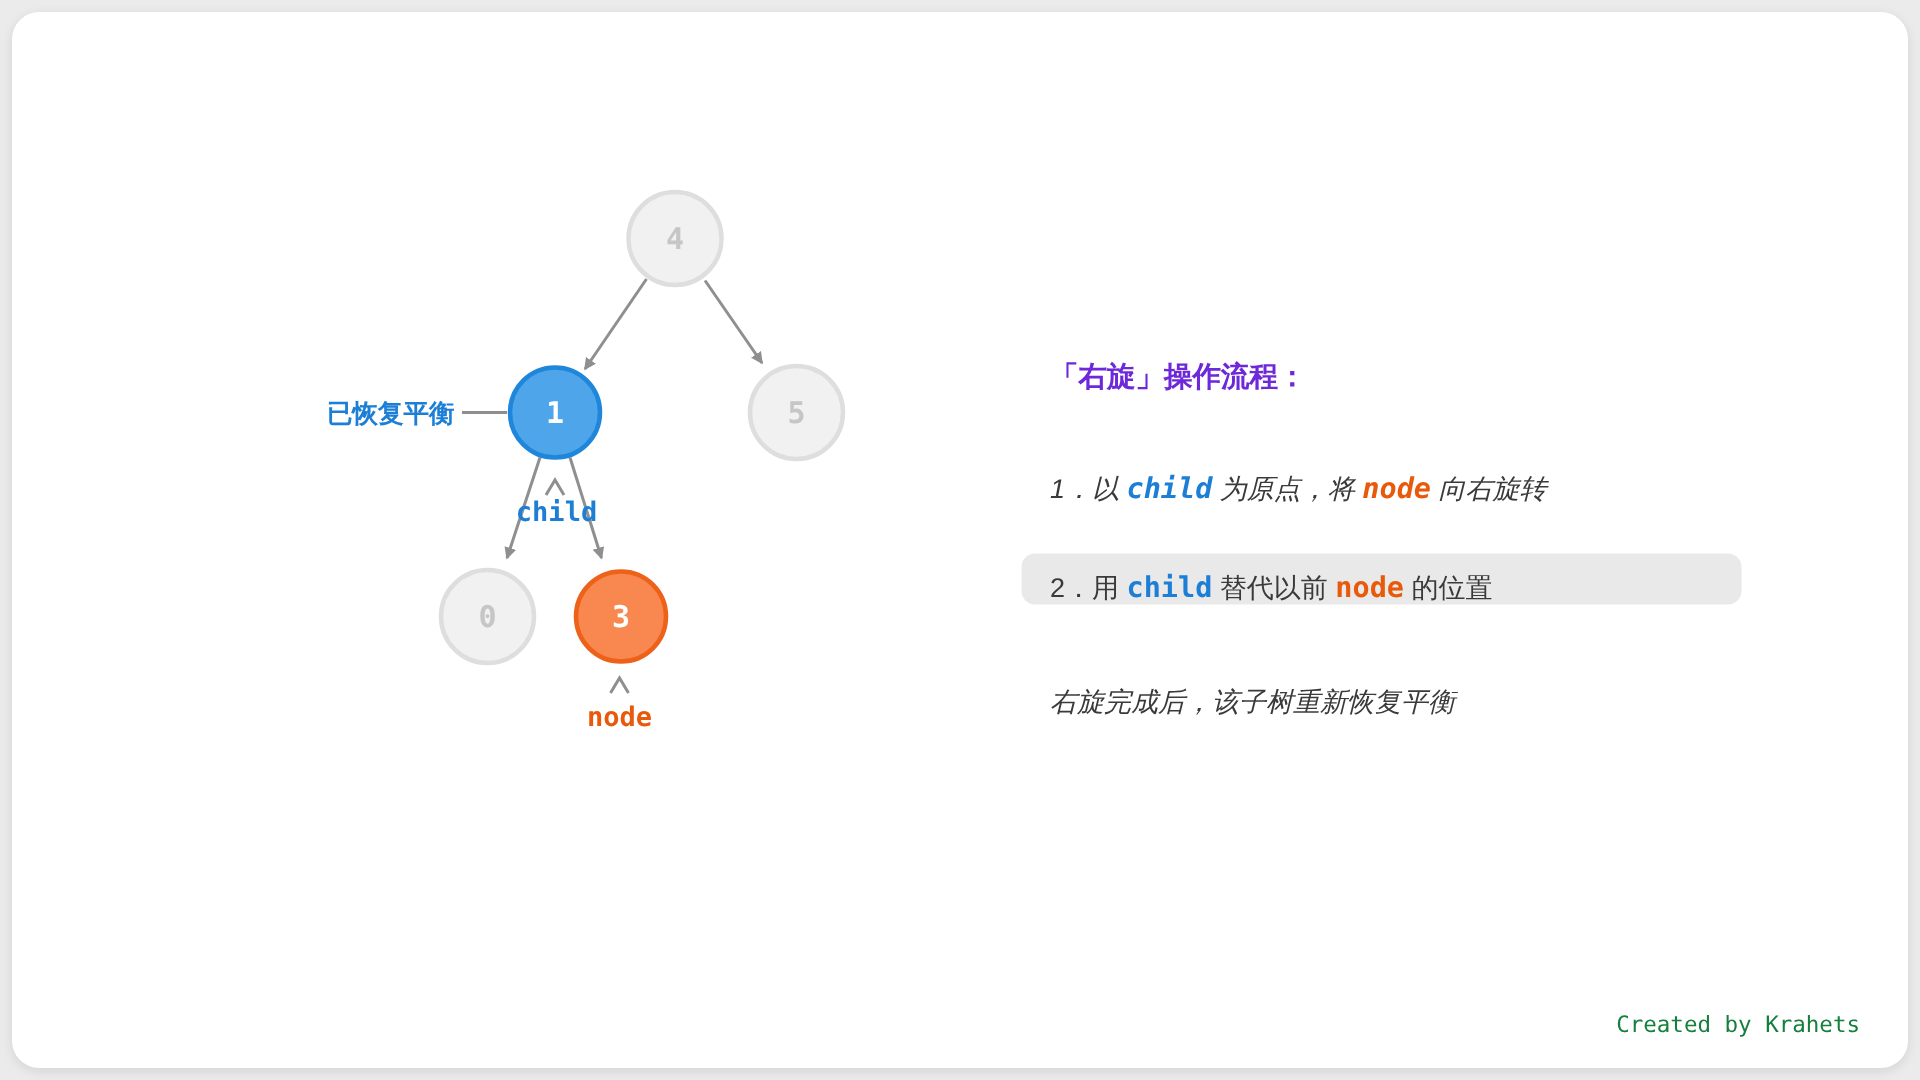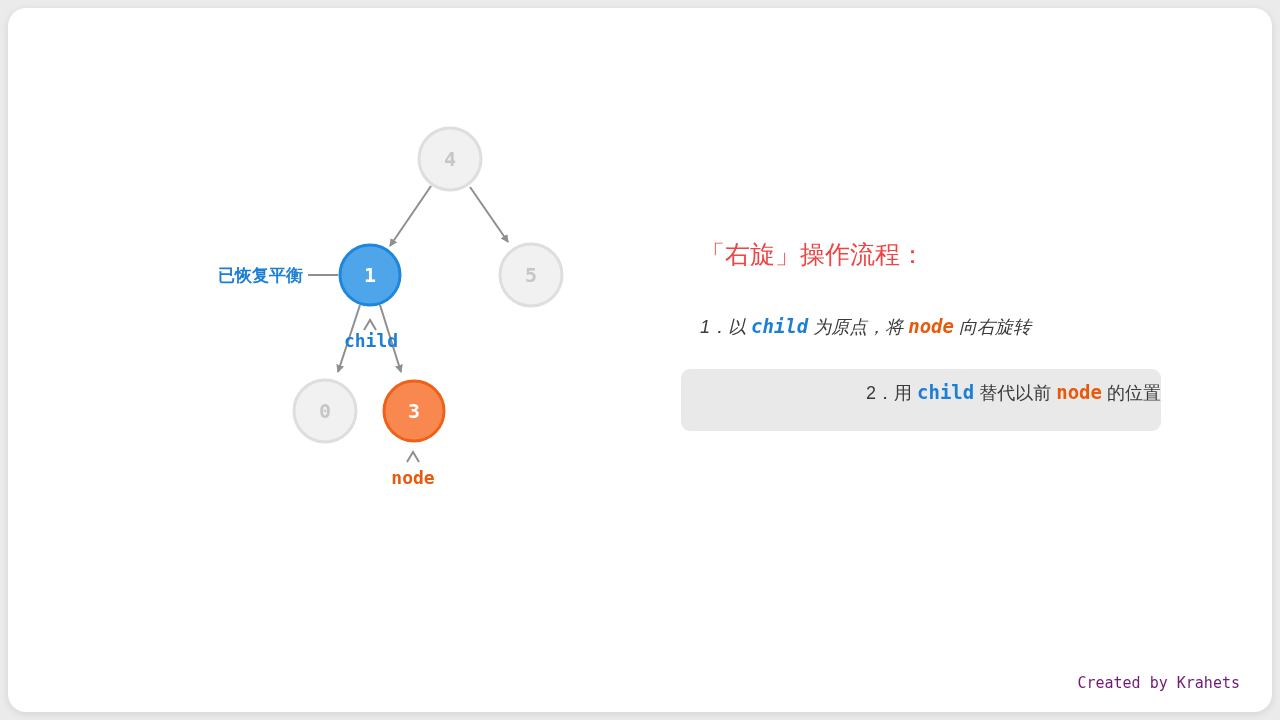--- a/index.html
+++ b/index.html
@@ -37,44 +37,44 @@
   }
   .svg-label.blue{fill:#1c7fd5;}
   .svg-label.orange{fill:#e8590c;}
   .balanced-label{
     font-family:"Liberation Sans", sans-serif;
     font-size:17px;font-weight:bold;fill:#1c7fd5;text-anchor:end;
   }
   
   .panel-heading{
     position:absolute;left:692px;top:230px;
-    font-size:25px;font-weight:normal;color:#ef4444;
+    font-size:19px;font-weight:bold;color:#6d28d9;
   }
   .tline{
     position:absolute;left:692px;
     font-size:18px;color:#3a3a3a;line-height:28px;white-space:nowrap;font-style:italic;
   }
   .step1{top:304px;}
   .footer-line{top:446px;}
   .step2-box{
-    position:absolute;left:673px;top:361px;width:480px;height:62px;
+    position:absolute;left:673px;top:361px;width:480px;height:34px;
     background:#e9e9e9;border-radius:9px;
     font-size:18px;color:#3a3a3a;line-height:46px;white-space:nowrap;
-    padding-left:19px;box-sizing:border-box;text-align:right;
+    padding-left:19px;box-sizing:border-box;
   }
   .code{
     font-family:"DejaVu Sans Mono", monospace;
     font-weight:bold;font-size:19px;
   }
   .code.blue{color:#1c7fd5;}
   .code.orange{color:#e8590c;}
   .credit{
     position:absolute;right:32px;bottom:20px;
     font-family:"DejaVu Sans Mono", monospace;
-    font-size:15px;color:#701a75;text-align:center;
+    font-size:15px;color:#15803d;text-align:center;
   }
 </style>
 </head>
 <body>
 
 <div class="card">
 
   <svg class="diagram" viewBox="0 0 1280 720">
     <defs>
       <marker id="arrow" markerWidth="9" markerHeight="9" refX="7" refY="4" orient="auto" markerUnits="userSpaceOnUse">
@@ -123,15 +123,16 @@
   <div class="panel-heading">「右旋」操作流程：</div>
 
   <div class="tline step1">
     <span>1．以 </span><span class="code blue">child</span><span> 为原点，将 </span><span class="code orange">node</span><span> 向右旋转</span>
   </div>
 
   <div class="step2-box">
     <span>2．用 </span><span class="code blue">child</span><span> 替代以前 </span><span class="code orange">node</span><span> 的位置</span>
   </div>
 
+  <div class="tline footer-line">右旋完成后，该子树重新恢复平衡</div>
 
   <div class="credit">Created by Krahets</div>
 </div>
 
 </body></html>

